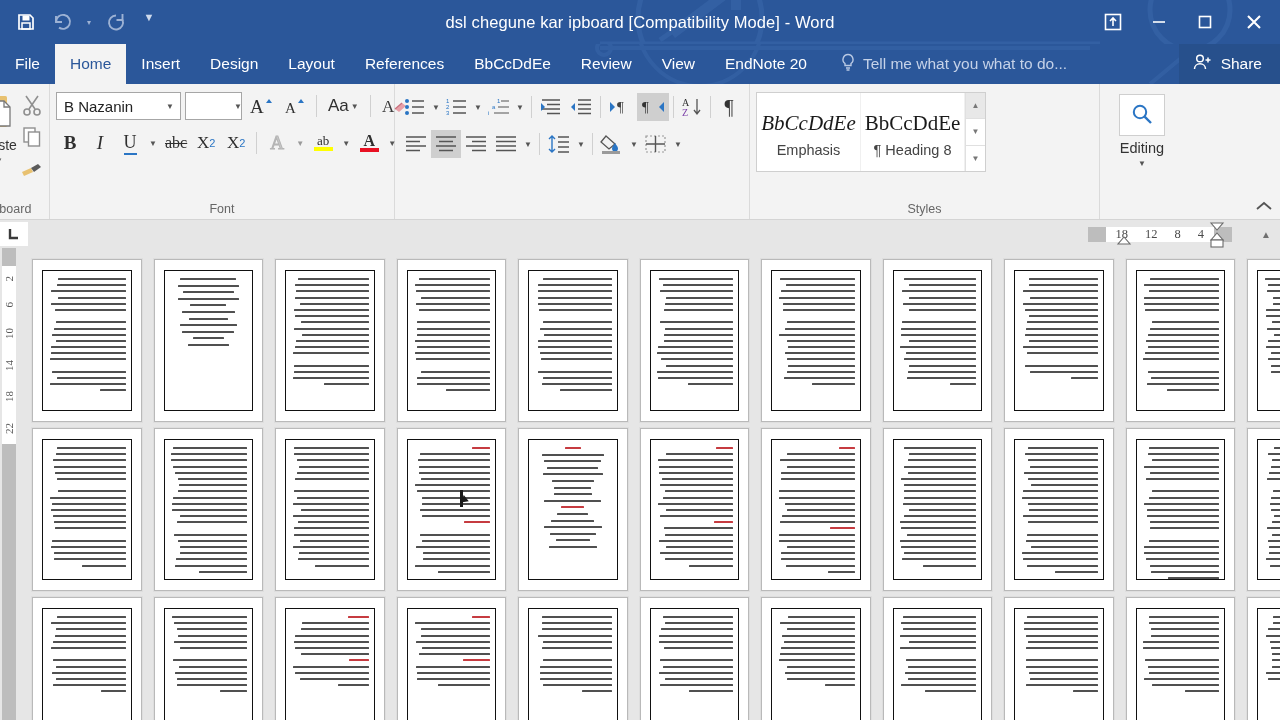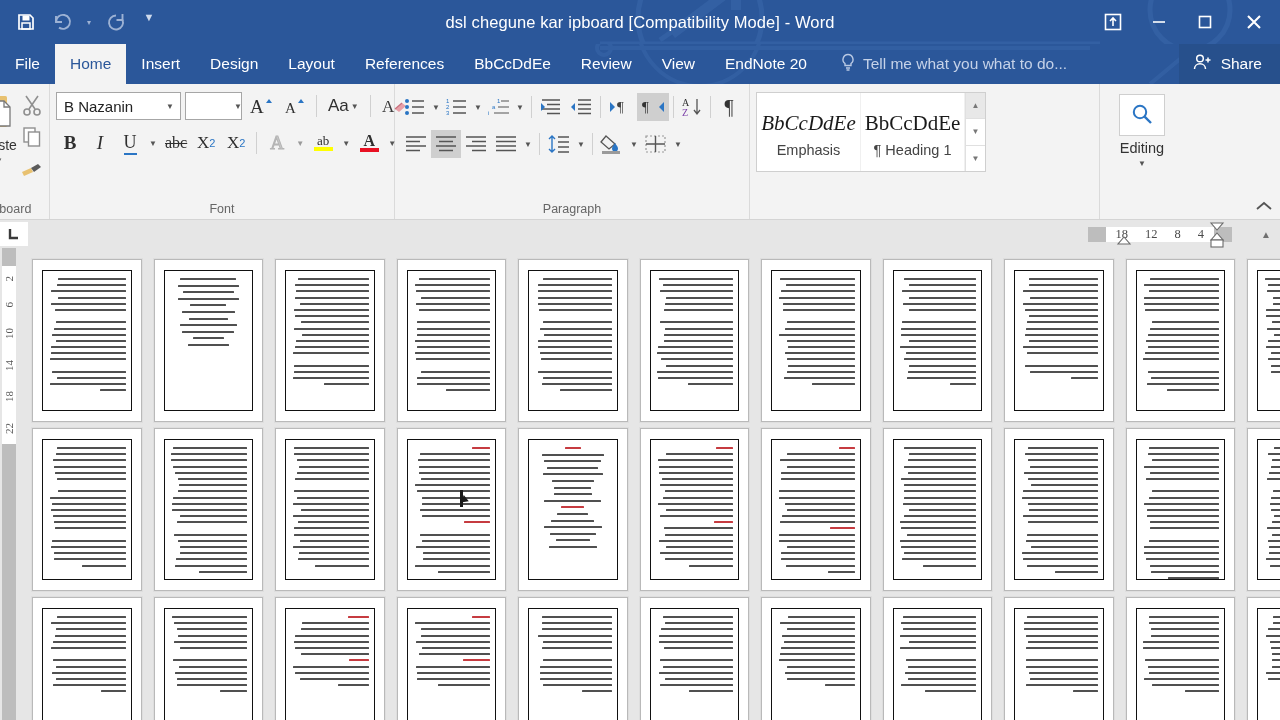--- a/index.html
+++ b/index.html
@@ -716,43 +716,43 @@
         <div class="ibtn" style="min-width:14px;font-size:8px;color:#555;">▼</div>
         <div class="ibtn">
           <svg width="24" height="20" viewBox="0 0 24 20">
               <rect x="2" y="2" width="19" height="16" fill="none" stroke="#999" stroke-dasharray="2 2" stroke-width="1.2"></rect>
               <path d="M2 10h19M11.5 2v16" stroke="#555" stroke-width="1.4"></path>
             </svg>
         </div>
         <div class="ibtn" style="min-width:14px;font-size:8px;color:#555;">▼</div>
       </div>
     </div>
-    <div class="group-label">Paragraph</div>
   </div>
 
   <div class="group g-styles">
     <div class="group-body">
       <div class="style-gallery">
         <div class="style-items">
           <div class="style-item">
             <div class="style-preview emphasis">BbCcDdEe</div>
             <div class="style-name">Emphasis</div>
           </div>
           <div class="style-item">
             <div class="style-preview">BbCcDdEe</div>
-            <div class="style-name">¶ Heading 1</div>
+            <div class="style-name">¶ Heading 8</div>
           </div>
         </div>
         <div class="style-scroll">
           <div class="ss-btn">▲</div>
           <div class="ss-btn">▼</div>
           <div class="ss-btn" style="border-bottom:none;">▼<span style="position:absolute;margin-top:7px;font-size:9px;">‾</span></div>
         </div>
       </div>
     </div>
+    <div class="group-label">Styles</div>
   </div>
 
   <div class="group g-edit">
     <div class="group-body">
       <div class="edit-btn">
         <div class="edit-ico">
           <svg width="26" height="26" viewBox="0 0 26 26">
               <circle cx="11" cy="10" r="6.2" fill="none" stroke="#2a75c4" stroke-width="2"></circle>
               <path d="M15.6 14.6L22 21" stroke="#2a75c4" stroke-width="2.4"></path>
             </svg>

